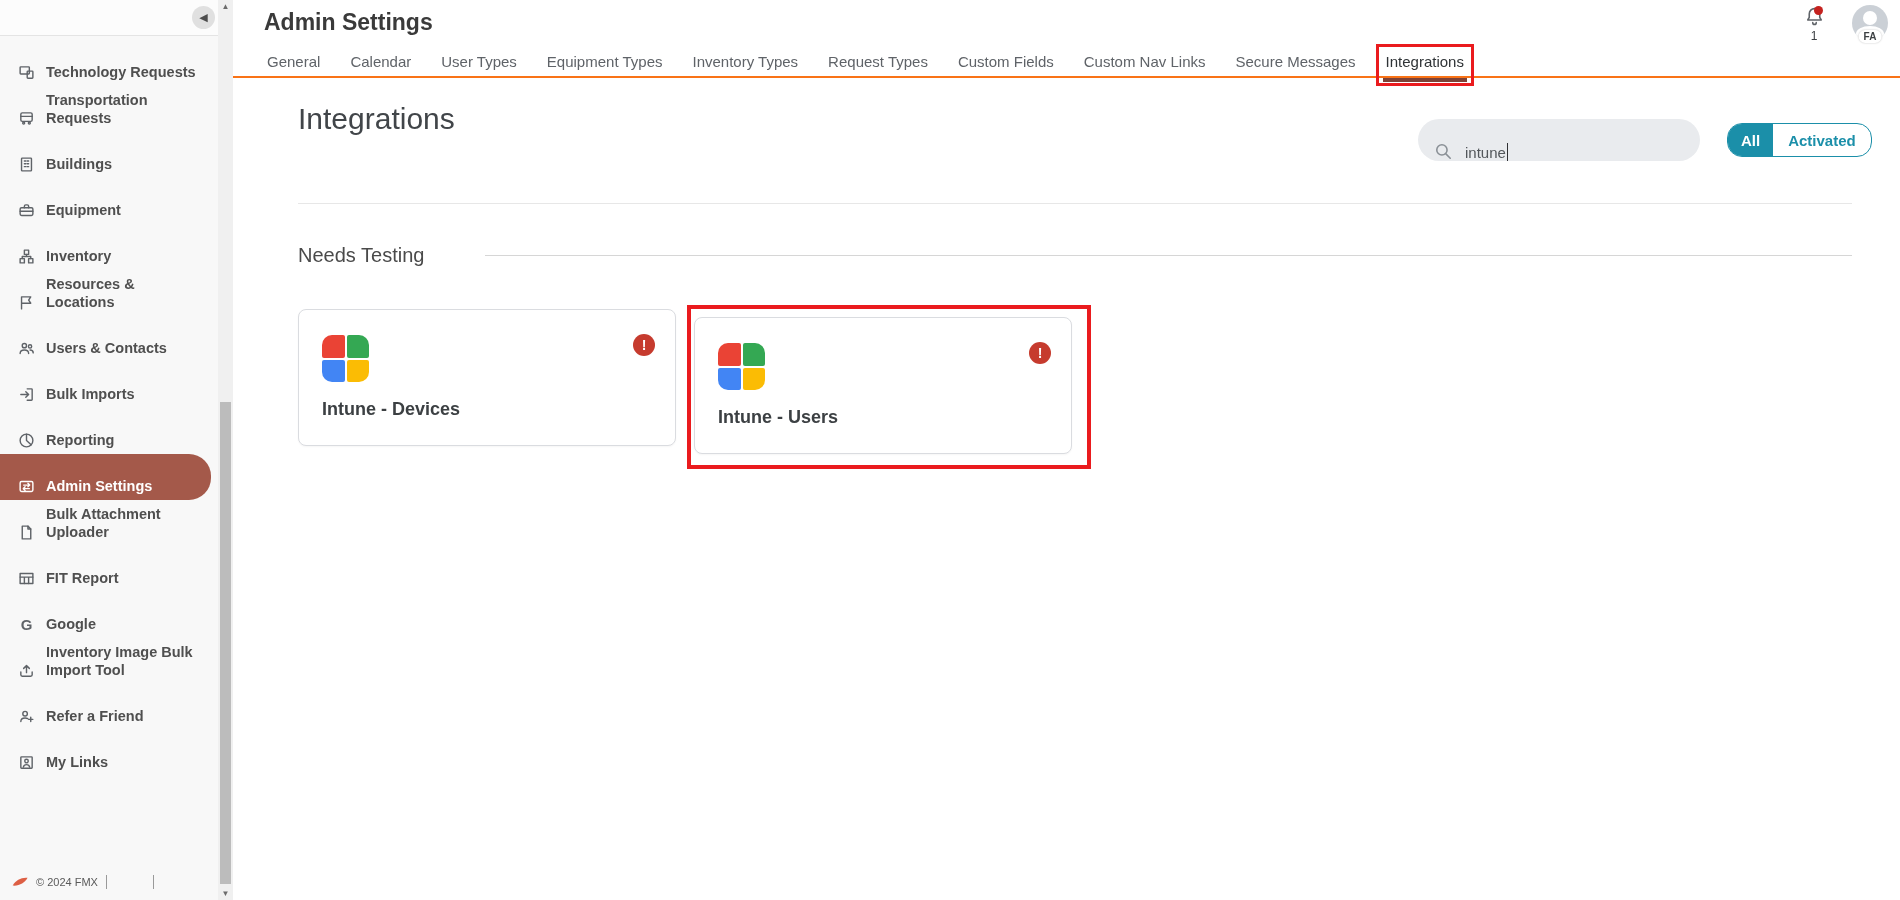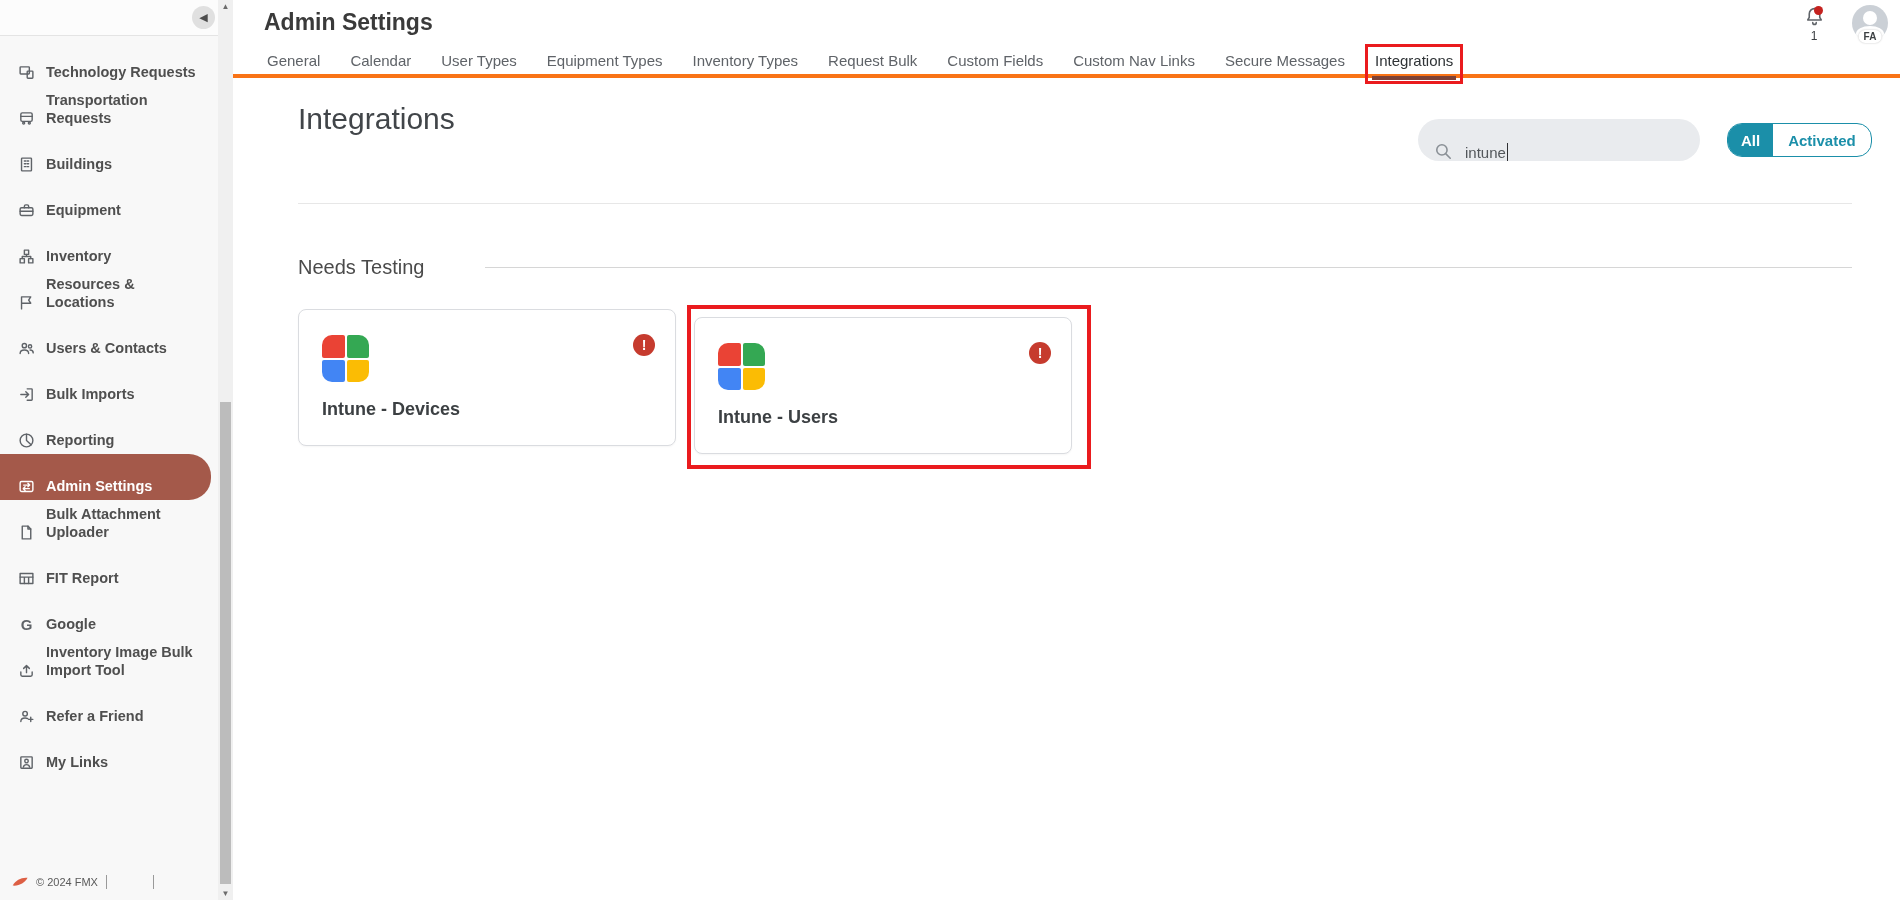--- a/index.html
+++ b/index.html
@@ -37,21 +37,21 @@
   .scroll-arrow { position:absolute; left:0; width:15px; text-align:center;
     font-size:8px; color:#6b6b6b; cursor:pointer; }
   .scroll-thumb { position:absolute; left:2px; top:402px; width:11px; height:482px;
     background:#bcbcbc; cursor:pointer; }
 
   
   .main { position:absolute; left:233px; top:0; width:1667px; height:900px; background:#fff; }
   .main-title { position:absolute; left:31px; top:9px; font-size:23px; font-weight:bold;
     color:#3a3a3a; }
   .tabs { position:absolute; left:0; top:47px; width:100%; height:31px;
-    border-bottom:4px solid #f97316; display:flex; gap:30px; padding-left:34px; }
+    border-bottom:2px solid #f97316; display:flex; gap:30px; padding-left:34px; }
   .tab { position:relative; font-size:15px; color:#5f6368; display:flex;
     align-items:center; cursor:pointer; white-space:nowrap; }
   .tab.active { color:#2f3336; }
   .tab.active .underline { position:absolute; left:-3px; right:-3px; bottom:-6px;
     height:4px; background:var(--tab-underline,#7d4237); }
   .tab.active .tab-anno { position:absolute; left:-10px; right:-10px; top:-3px;
     bottom:-10px; border:3px solid var(--annotation-red,#ea1b1e); pointer-events:none; }
 
   .page-title { position:absolute; left:65px; top:102px; font-size:30px;
     font-weight:400; color:#414549; }
@@ -68,21 +68,21 @@
     vertical-align:middle; margin-left:1px; }
 
   .segmented { position:absolute; left:1494px; top:123px; height:34px; display:flex;
     border:1px solid var(--teal,#1b8fa9); border-radius:15px; overflow:hidden;
     background:#fff; }
   .seg-btn { display:flex; align-items:center; font-size:15px; font-weight:bold;
     cursor:pointer; }
   .seg-btn.on { background:var(--teal,#1b8fa9); color:#fff; padding:0 13px; }
   .seg-btn.off { color:var(--teal,#1b8fa9); padding:0 15px; }
 
-  .section-head { position:absolute; left:65px; right:48px; top:247px; height:40px;
+  .section-head { position:absolute; left:65px; right:48px; top:235px; height:40px;
     display:flex; align-items:center;gap:43px; }
   .section-title { font-size:20px; color:#4a4a4a; white-space:nowrap; }
   .section-rule { flex:1; height:1px; background:#d6d6d6; margin-left:18px; }
 
   .cards { position:absolute; left:65px; top:305px; display:flex; align-items:flex-start; }
   .card { position:relative; width:378px; height:137px; background:#fff;
     border:1px solid #dadce0; border-radius:8px; box-shadow:0 1px 2px rgba(0,0,0,.04);
     cursor:pointer; }
   .card + .card-anno-wrap { margin-left:11px; }
   .card:first-child { margin-top:4px; }
@@ -345,21 +345,21 @@
     <div class="tab">
         <span>User Types</span>
       </div>
     <div class="tab">
         <span>Equipment Types</span>
       </div>
     <div class="tab">
         <span>Inventory Types</span>
       </div>
     <div class="tab">
-        <span>Request Bulk</span>
+        <span>Request Types</span>
       </div>
     <div class="tab">
         <span>Custom Fields</span>
       </div>
     <div class="tab">
         <span>Custom Nav Links</span>
       </div>
     <div class="tab">
         <span>Secure Messages</span>
       </div>

